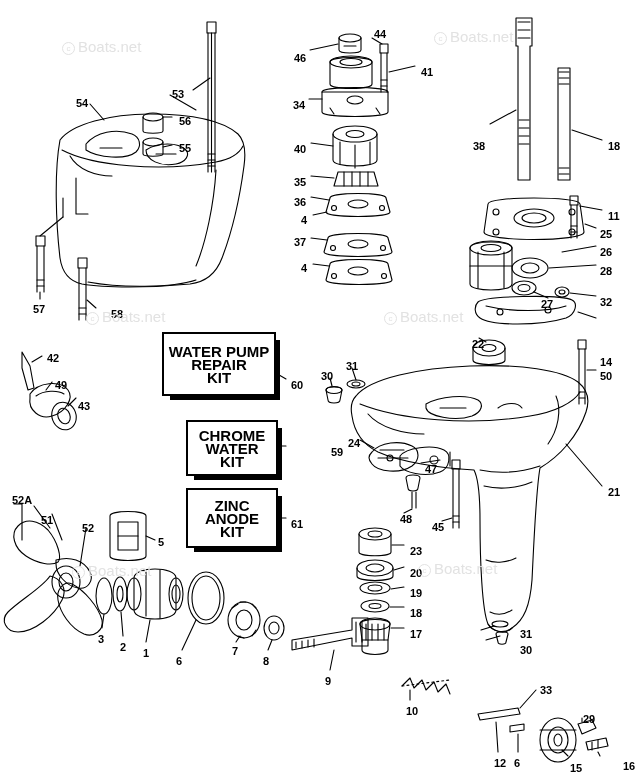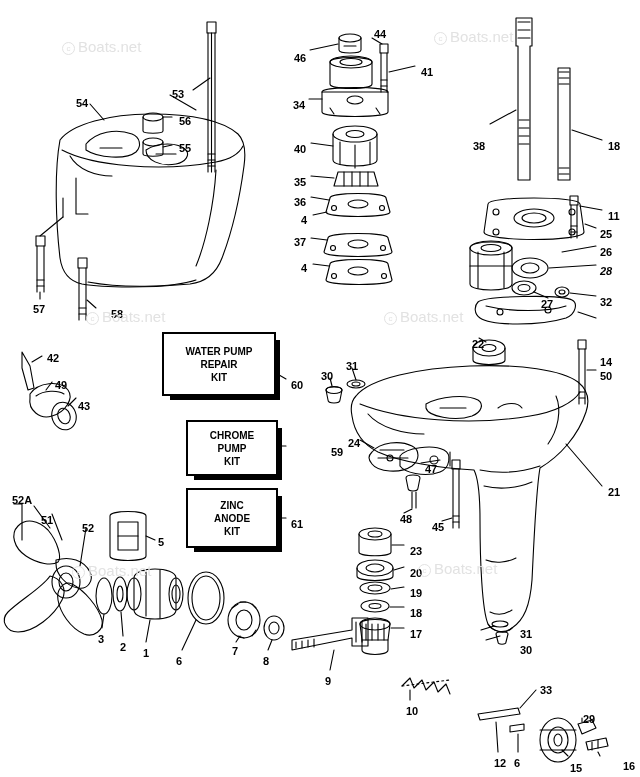--- a/index.html
+++ b/index.html
@@ -2,21 +2,21 @@
 <html><head>
 <meta charset="utf-8">
 <style>
   html,body{margin:0;padding:0;background:#ffffff;}
   body{width:640px;height:777px;overflow:hidden;font-family:"Liberation Sans",sans-serif;}
   #stage{position:relative;width:640px;height:777px;background:#fff;}
   svg.layer{position:absolute;left:0;top:0;width:640px;height:777px;}
   .num{position:absolute;font-size:11px;font-weight:bold;color:#000;font-family:"Liberation Sans",sans-serif;letter-spacing:0px;white-space:nowrap;}
   .wm{position:absolute;font-size:15px;color:#e2e2e2;font-family:"Liberation Sans",sans-serif;white-space:nowrap;}
   .wm .c{display:inline-block;border:1px solid #e2e2e2;border-radius:50%;width:11px;height:11px;line-height:11px;text-align:center;font-size:8px;margin-right:3px;vertical-align:middle;}
-  .kit{position:absolute;border:2px solid #000;background:#fff;text-align:center;font-size:10px;font-weight:bold;line-height:13px;display:flex;align-items:center;justify-content:center;}
+  .kit{position:absolute;border:2px solid #000;background:#fff;text-align:center;font-size:15px;font-weight:bold;line-height:13px;display:flex;align-items:center;justify-content:center;}
   .kit .inner{padding:2px;}
   .kitshadow{position:absolute;background:#000;}
 </style>
 </head>
 <body>
 
 <div id="stage">
 
   <svg class="layer" viewBox="0 0 640 777">
     <g fill="none" stroke="#000" stroke-width="1.1" stroke-linejoin="round" stroke-linecap="round">
@@ -433,21 +433,21 @@
       <div>WATER PUMP</div>
       <div>REPAIR</div>
       <div>KIT</div>
     </div>
   </div>
 
   <div class="kitshadow" style="left:194px;top:428px;width:88px;height:52px;"></div>
   <div class="kit" id="kit1" style="left:186px;top:420px;width:88px;height:52px;">
     <div class="inner">
       <div>CHROME</div>
-      <div>PUMP</div>
+      <div>WATER</div>
       <div>KIT</div>
     </div>
   </div>
 
   <div class="kitshadow" style="left:194px;top:496px;width:88px;height:56px;"></div>
   <div class="kit" id="kit2" style="left:186px;top:488px;width:88px;height:56px;">
     <div class="inner">
       <div>ZINC</div>
       <div>ANODE</div>
       <div>KIT</div>
@@ -469,21 +469,21 @@
       <div class="num" style="left: 294px; top: 176px;">35</div>
       <div class="num" style="left: 294px; top: 196px;">36</div>
       <div class="num" style="left: 301px; top: 214px;">4</div>
       <div class="num" style="left: 294px; top: 236px;">37</div>
       <div class="num" style="left: 301px; top: 262px;">4</div>
       <div class="num" style="left: 473px; top: 123px; margin-top: 17px;">38</div>
       <div class="num" style="left: 608px; top: 140px;">18</div>
       <div class="num" style="left: 608px; top: 210px;">11</div>
       <div class="num" style="left: 600px; top: 228px;">25</div>
       <div class="num" style="left: 600px; top: 246px;">26</div>
-      <div class="num" style="left: 600px; top: 265px; font-style: italic;">28</div>
+      <div class="num" style="left: 600px; top: 265px;">28</div>
       <div class="num" style="left: 541px; top: 298px;">27</div>
       <div class="num" style="left: 600px; top: 296px;">32</div>
       <div class="num" style="left: 600px; top: 318px; margin-top: 38px;">14</div>
       <div class="num" style="left: 472px; top: 338px;">22</div>
       <div class="num" style="left: 600px; top: 370px;">50</div>
       <div class="num" style="left: 346px; top: 360px;">31</div>
       <div class="num" style="left: 321px; top: 370px;">30</div>
       <div class="num" style="left: 291px; top: 379px;">60</div>
       <div class="num" style="left: 291px; top: 446px; padding-left: 40px;">59</div>
       <div class="num" style="left: 291px; top: 518px;">61</div>

